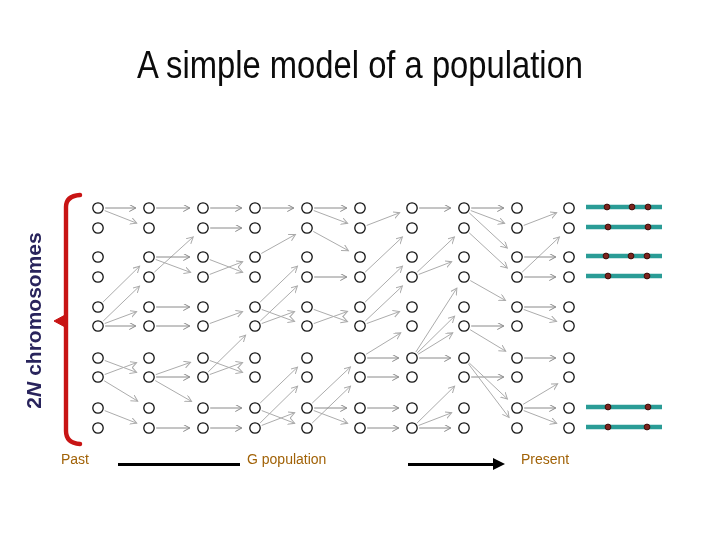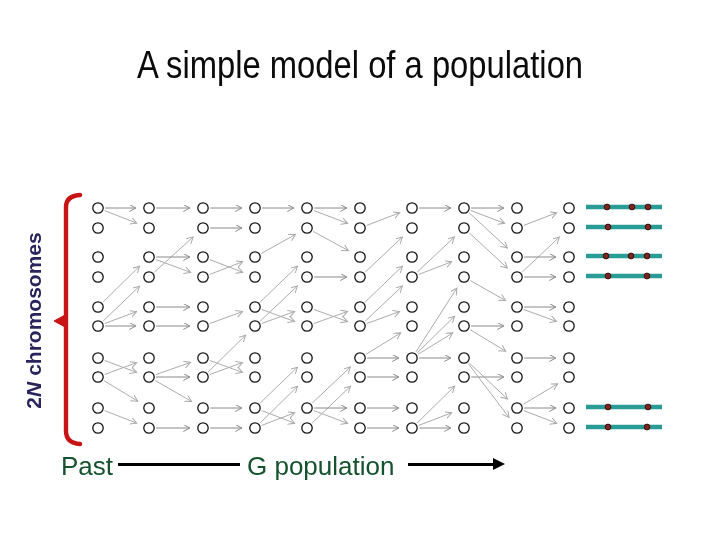--- a/index.html
+++ b/index.html
@@ -7,21 +7,21 @@
          font-family:"Liberation Sans",sans-serif;}
   .title{position:absolute;left:0;top:44px;width:720px;text-align:center;
          font-size:39px;line-height:42px;font-weight:400;color:#0b0b0b;
          transform:scaleX(0.84);transform-origin:50% 50%;white-space:nowrap;}
   .left-label{position:absolute;left:-70px;top:307px;width:210px;height:27px;
               transform:rotate(-90deg);transform-origin:50% 50%;
               text-align:center;font-weight:bold;font-size:21px;color:#29245c;white-space:nowrap;}
   .left-label .it{font-style:italic;}
   .left-label .chromo{margin-left:6px;}
   .diagram-svg{position:absolute;left:0;top:0;width:720px;height:540px;}
-  .bottom-label{position:absolute;top:451px;font-size:26px;color:#14532d;white-space:nowrap;}
+  .bottom-label{position:absolute;top:451px;font-size:14px;color:#a16207;white-space:nowrap;}
   .past{left:61px;}
   .ggen{left:247px;}
   .present{left:521px;}
   .tl-line{position:absolute;left:118px;top:463px;width:122px;height:3px;background:#000;}
   .tl-arrow-line{position:absolute;left:408px;top:463px;width:86px;height:3px;background:#000;}
   .tl-arrow-head{position:absolute;left:493px;top:458px;width:0;height:0;
                  border-left:12px solid #000;border-top:6px solid transparent;border-bottom:6px solid transparent;}
 </style>
 </head>
 <body>
@@ -261,14 +261,15 @@
         <circle cx="608" cy="427" r="2.9" fill="#7c241e" stroke="#40100c" stroke-width="1"></circle>
         <circle cx="647" cy="427" r="2.9" fill="#7c241e" stroke="#40100c" stroke-width="1"></circle>
       </g>
   </svg>
 
   <div class="bottom-label past">Past</div>
   <div class="tl-line"></div>
   <div class="bottom-label ggen">G population</div>
   <div class="tl-arrow-line"></div>
   <div class="tl-arrow-head"></div>
+  <div class="bottom-label present">Present</div>
 
 </div>
 
 </body></html>

